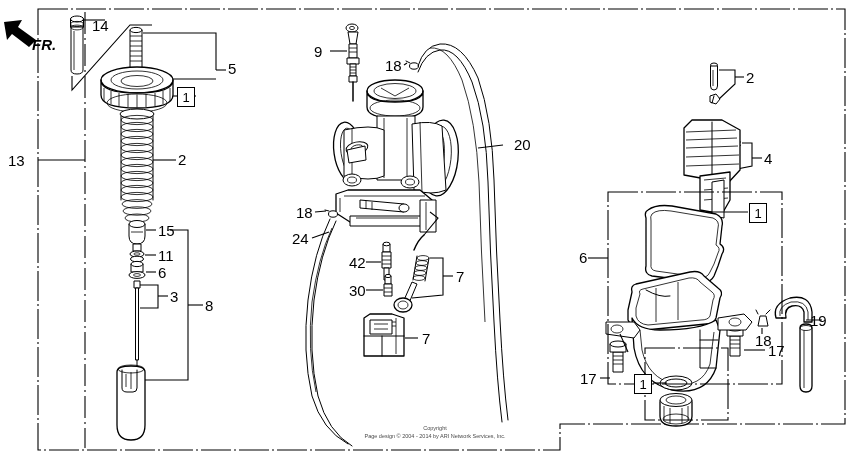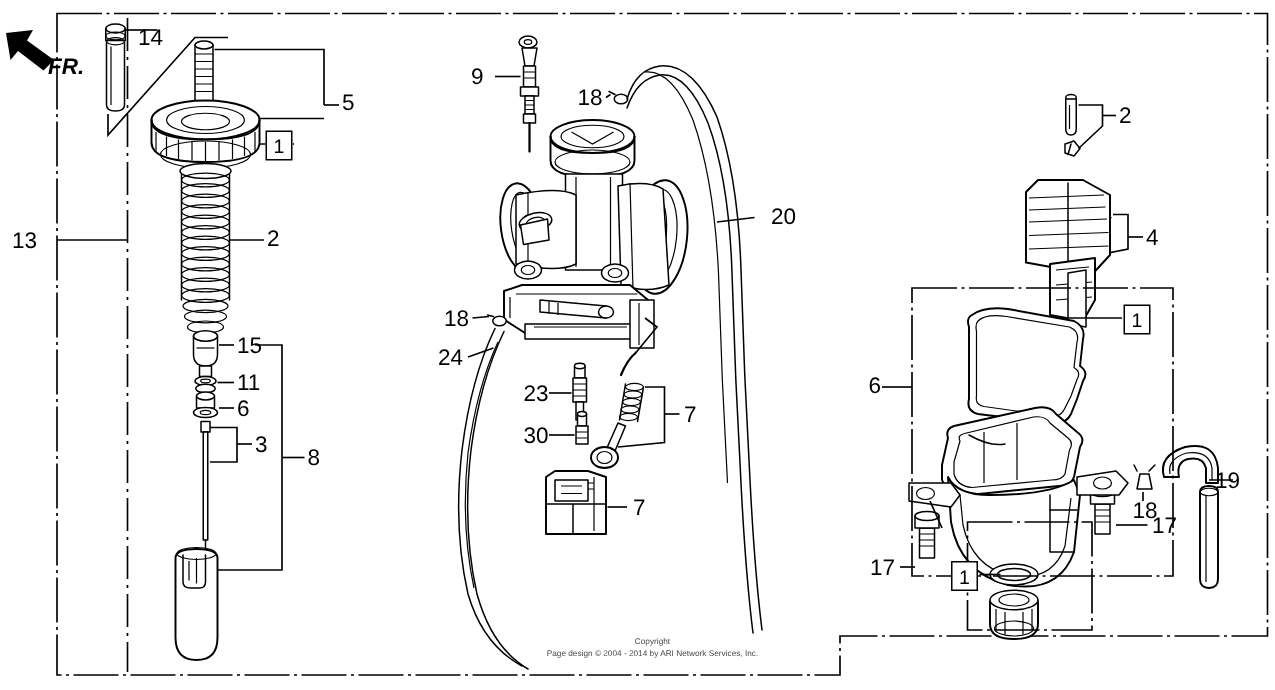--- a/index.html
+++ b/index.html
@@ -438,21 +438,21 @@
   <div class="lbl" style="left:158px;top:248px;">11</div>
   <div class="lbl" style="left:158px;top:265px;">6</div>
   <div class="lbl" style="left:170px;top:289px;">3</div>
   <div class="lbl" style="left:205px;top:298px;">8</div>
 
   <div class="lbl" style="left:314px;top:44px;">9</div>
   <div class="lbl" style="left:385px;top:58px;">18</div>
   <div class="lbl" style="left:514px;top:137px;">20</div>
   <div class="lbl" style="left:296px;top:205px;">18</div>
   <div class="lbl" style="left:292px;top:231px;">24</div>
-  <div class="lbl" style="left:349px;top:255px;">23</div>
+  <div class="lbl" style="left:349px;top:255px;">42</div>
   <div class="lbl" style="left:349px;top:283px;">30</div>
   <div class="lbl" style="left:456px;top:269px;">7</div>
   <div class="lbl" style="left:422px;top:331px;">7</div>
 
   <div class="lbl" style="left:746px;top:70px;">2</div>
   <div class="lbl" style="left:764px;top:151px;">4</div>
   <div class="lbl" style="left:579px;top:250px;">6</div>
   <div class="lbl" style="left:810px;top:313px;">19</div>
   <div class="lbl" style="left:755px;top:333px;">18</div>
   <div class="lbl" style="left:768px;top:343px;">17</div>

